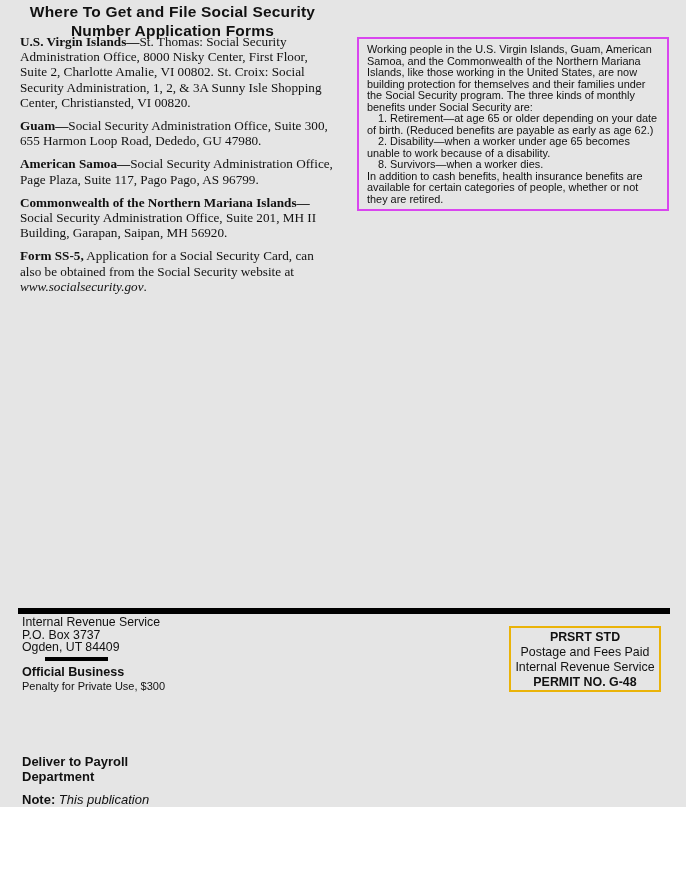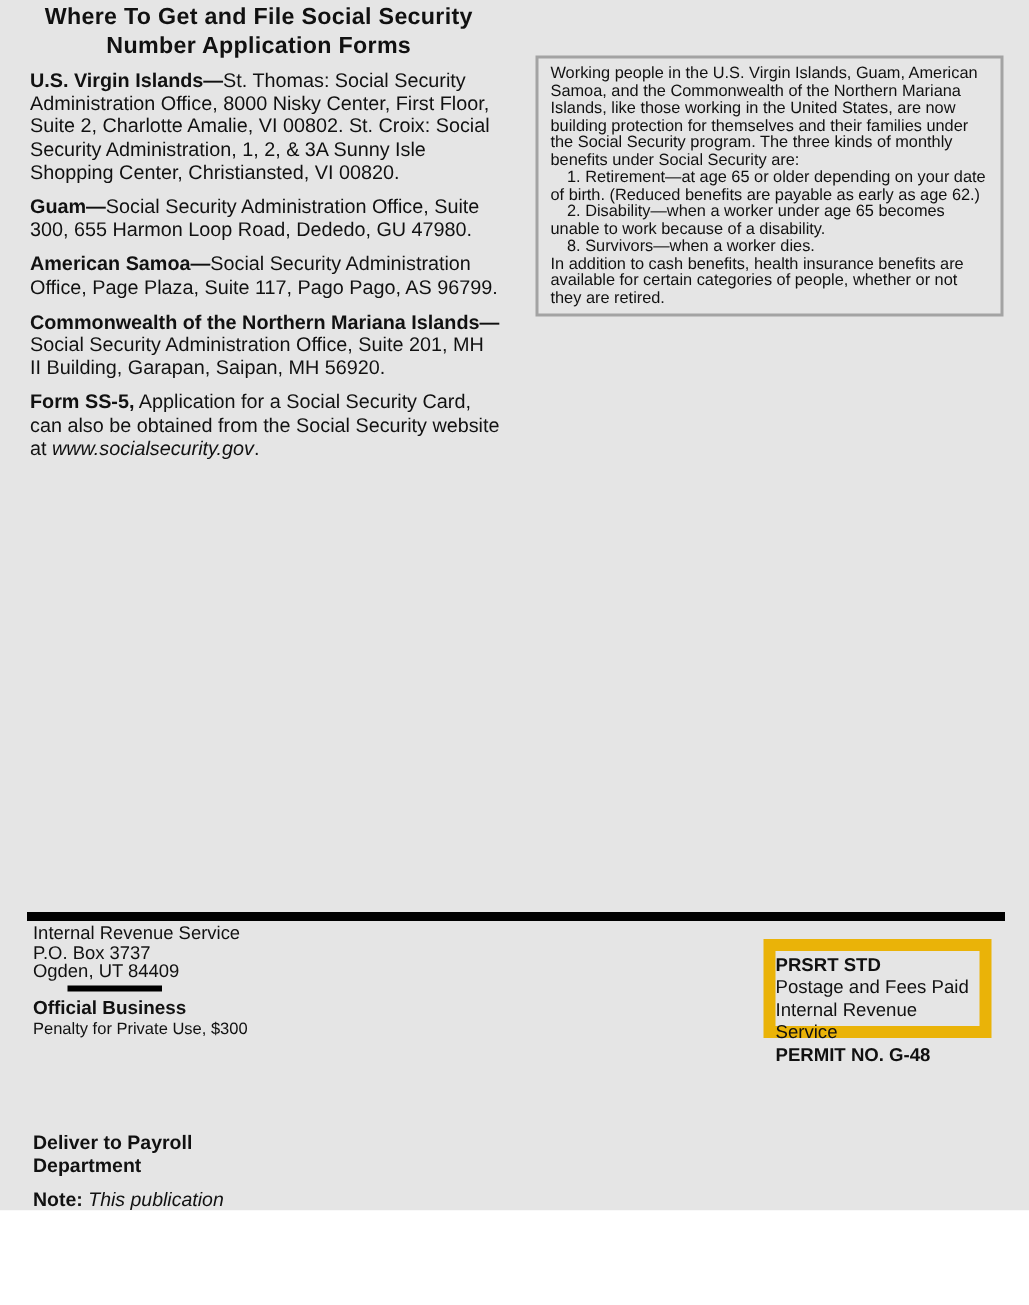--- a/index.html
+++ b/index.html
@@ -12,46 +12,46 @@
     overflow:hidden;
   }
   
   .title{
     position:absolute;top:2px;left:0;width:345px;
     text-align:center;font-weight:bold;font-size:15.5px;line-height:19px;
     letter-spacing:0.2px;
   }
   
   .left-col{
-    position:absolute;top:46px;left:20px;width:313px;
-    font-size:13.2px;line-height:15.2px;
+    position:absolute;top:34px;left:20px;width:313px;
+    font-size:13.2px;line-height:15.2px;font-family:Liberation Serif, serif;
   }
   .left-col p{margin:0 0 8px 0;}
   .left-col b{font-weight:bold;}
   .left-col i{font-style:italic;}
   
   .benefits-box{
     position:absolute;top:37px;left:357px;width:312px;
     box-sizing:border-box;
-    border:2px solid #a3a3a3;
+    border:2px solid #d946ef;
     padding:5px 8px 4px 8px;
     font-size:10.9px;line-height:11.5px;
   }
   .benefits-box p{margin:0;}
   .benefits-box p.item{text-indent:11px;}
   
   .rule-big{position:absolute;left:18px;top:608px;width:652px;height:6px;background:#000;}
   .return-address{position:absolute;left:22px;top:616px;font-size:12.3px;line-height:12.7px;}
   .rule-small{position:absolute;left:45px;top:657px;width:63px;height:4px;background:#000;}
   .official{position:absolute;left:22px;top:665px;font-size:12.6px;font-weight:bold;text-align:center;}
   .penalty{position:absolute;left:22px;top:680px;font-size:11px;}
   .permit-box{
     position:absolute;left:509px;top:626px;width:152px;height:66px;
-    box-sizing:border-box;border:8px solid #eab308;
-    text-align:left;font-size:12.4px;line-height:15px;padding-top:2px;
+    box-sizing:border-box;border:2px solid #eab308;
+    text-align:center;font-size:12.4px;line-height:15px;padding-top:2px;
   }
   .permit-box .bold{font-weight:bold;}
   .deliver{position:absolute;left:22px;top:755px;font-size:13px;font-weight:bold;line-height:14.5px;}
   .note{
     position:absolute;left:22px;top:793px;width:148px;
     font-size:13px;line-height:14.3px;font-style:italic;
   }
   .note b{font-style:normal;font-weight:bold;}
   .catno{position:absolute;left:318px;top:851px;font-size:10px;}
   .pub-block{position:absolute;left:541px;top:828px;text-align:left;}

